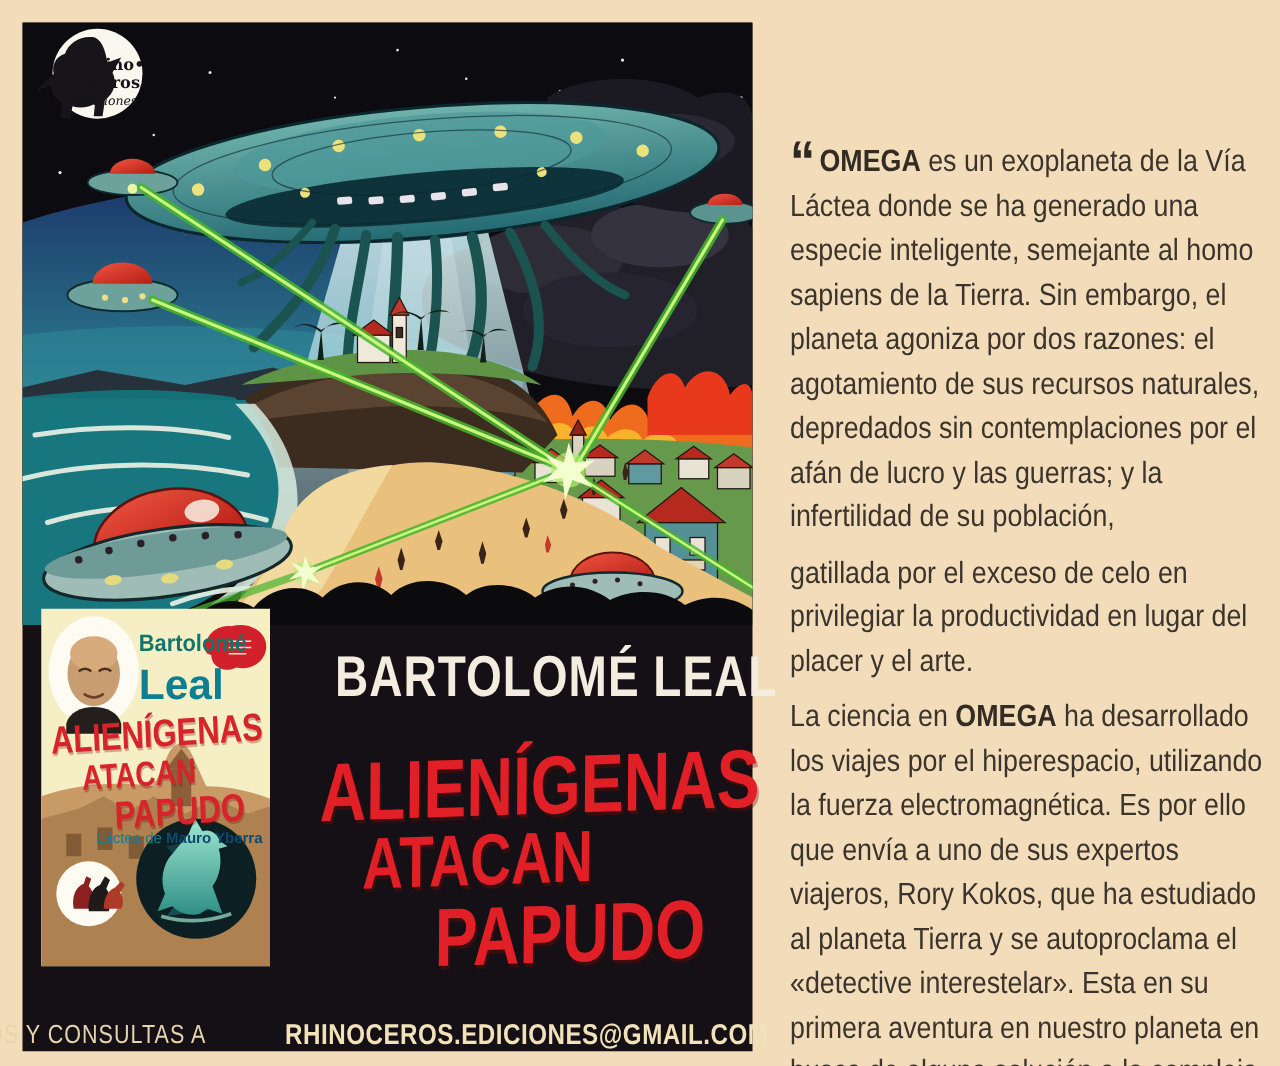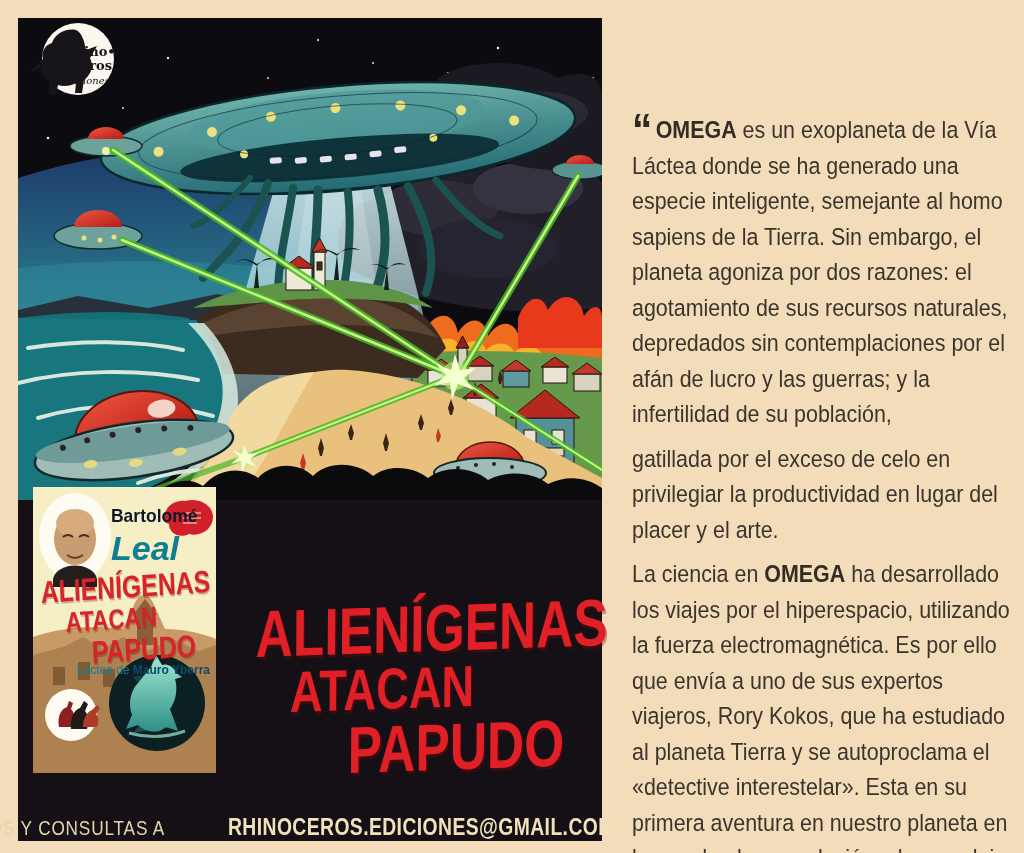--- a/index.html
+++ b/index.html
@@ -39,27 +39,27 @@
   .contact-prefix { color:#e6d4ac; font-size:21px; letter-spacing:1px; }
   .contact-prefix .cond { transform:scaleX(0.82); }
   .contact-email { color:#f1e2ba; font-size:23px; font-weight:bold; letter-spacing:0.5px; }
   .contact-email .cond { transform:scaleX(0.84); }
   
   .book-cover {
     position:absolute; left:15px; top:469px; width:183px; height:286px;
     background:#f6efc6; overflow:hidden;
   }
   .cover-author-first {
-    position:absolute; left:78px; top:18px; color:#0f172a;
+    position:absolute; left:78px; top:18px; color:#0f766e;
     font-size:19px; font-weight:bold;
   }
   .cover-author-first .cond { transform:scaleX(0.92); }
   .cover-author-last {
     position:absolute; left:78px; top:42px; color:#0e7f93;
-    font-size:34px; font-weight:bold;font-style:italic;
+    font-size:34px; font-weight:bold;
   }
   .cover-title { position:absolute; color:#d7242a; font-weight:bold; }
   .cover-title .cond { transform:scaleX(0.80) rotate(-3deg); }
   .cover-title span { text-shadow:1px 2px 0 rgba(120,8,10,0.3); }
   .ct1 { left:7px; top:88px; font-size:31px; }
   .ct2 { left:32px; top:120px; font-size:28px; }
   .ct3 { left:58px; top:148px; font-size:31px; }
   .cover-prologue {
     position:absolute; right:6px; top:176px; color:#0e7f93; font-size:12px;
   }
@@ -455,20 +455,21 @@
       </g>
     </svg>
     <span class="cover-author-first"><span class="cond">Bartolomé</span></span>
     <span class="cover-author-last"><span class="cond">Leal</span></span>
     <span class="cover-title ct1"><span class="cond">ALIENÍGENAS</span></span>
     <span class="cover-title ct2"><span class="cond">ATACAN</span></span>
     <span class="cover-title ct3"><span class="cond">PAPUDO</span></span>
     <span class="cover-prologue"><span>Láctea de </span><b>Mauro Yberra</b></span>
   </div>
 
+  <div class="presenter"><span class="cond">BARTOLOMÉ LEAL</span></div>
   <div class="big-title bt1"><span class="cond">ALIENÍGENAS</span></div>
   <div class="big-title bt2"><span class="cond">ATACAN</span></div>
   <div class="big-title bt3"><span class="cond">PAPUDO</span></div>
 
   <div class="contact-bar">
     <span class="contact-prefix"><span class="cond">PEDIDOS Y CONSULTAS A</span></span>
     <span class="contact-email"><span class="cond">RHINOCEROS.EDICIONES@GMAIL.COM</span></span>
   </div>
 </div>
 

